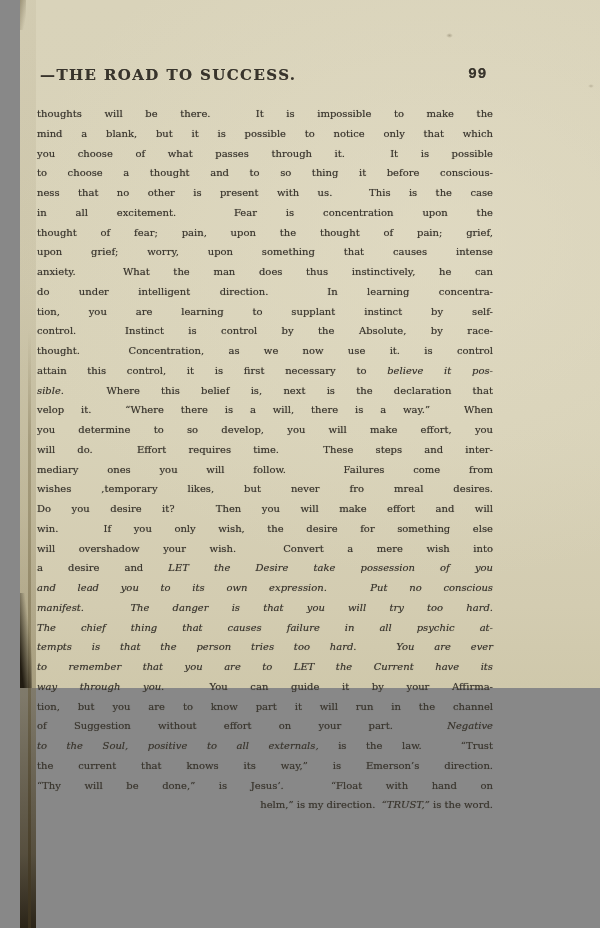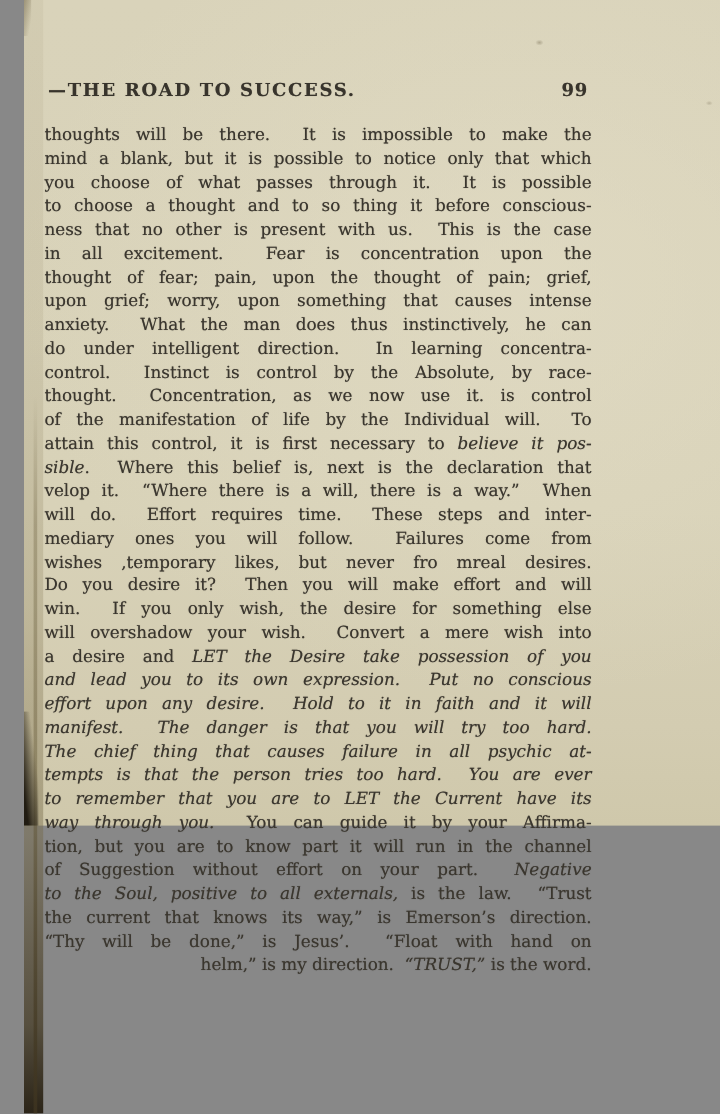--- a/index.html
+++ b/index.html
@@ -54,25 +54,25 @@
     background:radial-gradient(ellipse, rgba(125,115,90,0.35), rgba(125,115,90,0) 70%);}
 
   .running-header{
     position:absolute;top:66px;left:20px;width:456px;height:20px;
     font-weight:bold;font-size:15px;letter-spacing:1.4px;
     color:#38342c;
   }
   .running-header .title{position:absolute;left:0;top:0;white-space:nowrap;
     text-shadow:0 0 0.6px rgba(56,52,44,0.55);}
   .running-header .pagenum{position:absolute;left:428px;top:0;letter-spacing:0.5px;
-    text-shadow:0 0 0.6px rgba(56,52,44,0.55);}
+    text-shadow:0 0 0.6px rgba(56,52,44,0.55);font-family:Liberation Mono, monospace;}
 
   .text-block{
     position:absolute;left:17px;top:104px;width:456px;
-    font-size:14px;line-height:19.75px;
+    font-size:10px;line-height:19.75px;
     color:var(--ink);
     text-shadow:0 0 0.7px rgba(58,54,46,0.6);
   }
   .line{
     text-align:justify;
     text-align-last:justify;
     white-space:nowrap;
   }
   .line.no-just{
     text-align:right;
@@ -100,35 +100,35 @@
       <div class="line"><span>thoughts will be there.&nbsp; It is impossible to make the</span></div>
       <div class="line"><span>mind a blank, but it is possible to notice only that which</span></div>
       <div class="line"><span>you choose of what passes through it.&nbsp; It is possible</span></div>
       <div class="line"><span>to choose a thought and to so thing it before conscious-</span></div>
       <div class="line"><span>ness that no other is present with us.&nbsp; This is the case</span></div>
       <div class="line"><span>in all excitement.&nbsp; Fear is concentration upon the</span></div>
       <div class="line"><span>thought of fear; pain, upon the thought of pain; grief,</span></div>
       <div class="line"><span>upon grief; worry, upon something that causes intense</span></div>
       <div class="line"><span>anxiety.&nbsp; What the man does thus instinctively, he can</span></div>
       <div class="line"><span>do under intelligent direction.&nbsp; In learning concentra-</span></div>
+      <div class="line"><span>tion, you are learning to supplant instinct by self-</span></div>
       <div class="line"><span>control.&nbsp; Instinct is control by the Absolute, by race-</span></div>
       <div class="line"><span>thought.&nbsp; Concentration, as we now use it. is control</span></div>
-      <div class="line"><span>of the manifestation of life by the Individual will.&nbsp; To</span></div>
       <div class="line"><span>attain this control, it is first necessary to </span><span class="it">believe it pos-</span></div>
       <div class="line"><span class="it">sible</span><span>.&nbsp; Where this belief is, next is the declaration that</span></div>
       <div class="line"><span>velop it.&nbsp; “Where there is a will, there is a way.”&nbsp; When</span></div>
+      <div class="line"><span>you determine to so develop, you will make effort, you</span></div>
       <div class="line"><span>will do.&nbsp; Effort requires time.&nbsp; These steps and inter-</span></div>
       <div class="line"><span>mediary ones you will follow.&nbsp; Failures come from</span></div>
       <div class="line"><span>wishes ,temporary likes, but never fro mreal desires.</span></div>
       <div class="line"><span>Do you desire it?&nbsp; Then you will make effort and will</span></div>
       <div class="line"><span>win.&nbsp; If you only wish, the desire for something else</span></div>
       <div class="line"><span>will overshadow your wish.&nbsp; Convert a mere wish into</span></div>
       <div class="line"><span>a desire and </span><span class="it">LET the Desire take possession of you</span></div>
       <div class="line"><span class="it">and lead you to its own expression.&nbsp; Put no conscious</span></div>
-      <div class="line"><span class="it">effort upon any desire.&nbsp; Hold to it in faith and it will</span></div>
       <div class="line"><span class="it">manifest.&nbsp; The danger is that you will try too hard.</span></div>
       <div class="line"><span class="it">The chief thing that causes failure in all psychic at-</span></div>
       <div class="line"><span class="it">tempts is that the person tries too hard.&nbsp; You are ever</span></div>
       <div class="line"><span class="it">to remember that you are to LET the Current have its</span></div>
       <div class="line"><span class="it">way through you.</span><span>&nbsp; You can guide it by your Affirma-</span></div>
       <div class="line"><span>tion, but you are to know part it will run in the channel</span></div>
       <div class="line"><span>of Suggestion without effort on your part.&nbsp; </span><span class="it">Negative</span></div>
       <div class="line"><span class="it">to the Soul, positive to all externals,</span><span> is the law.&nbsp; “Trust</span></div>
       <div class="line"><span>the current that knows its way,” is Emerson’s direction.</span></div>
       <div class="line"><span>“Thy will be done,” is Jesus’.&nbsp; “Float with hand on</span></div>

